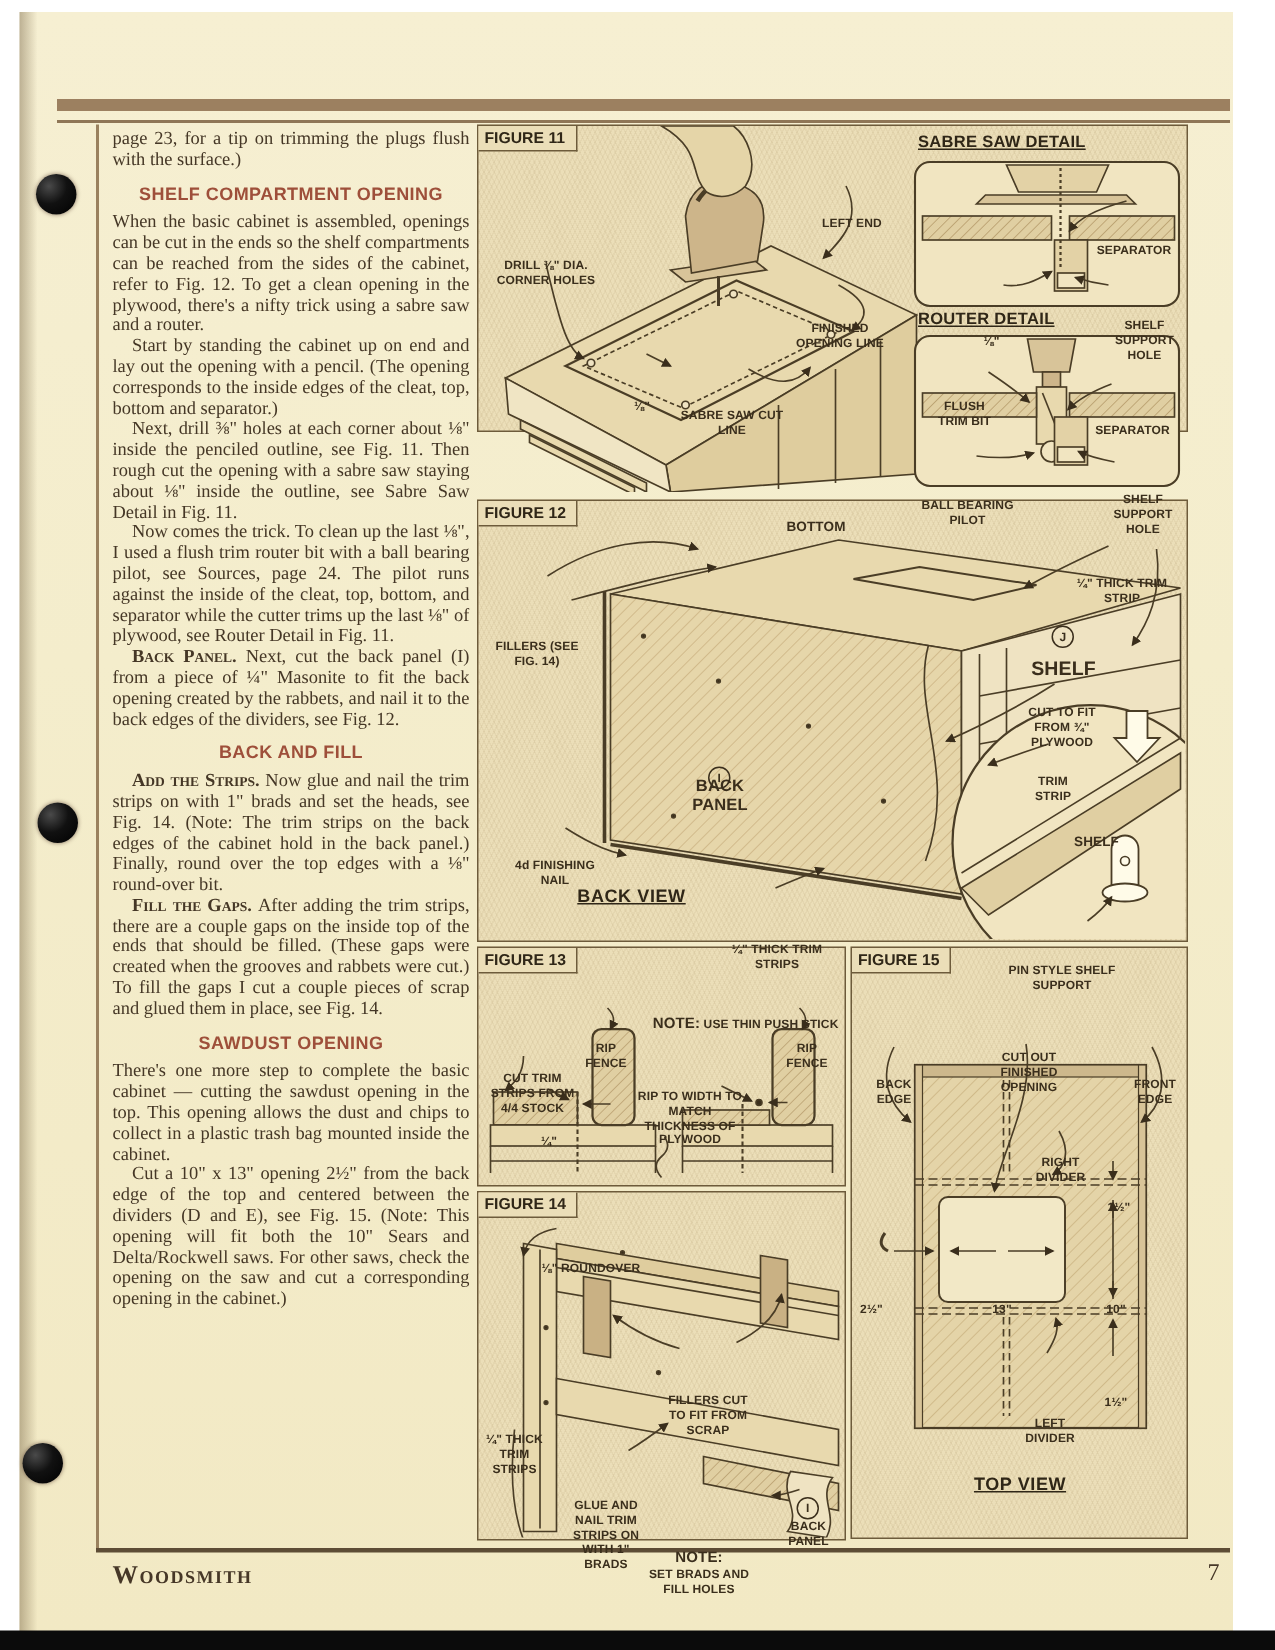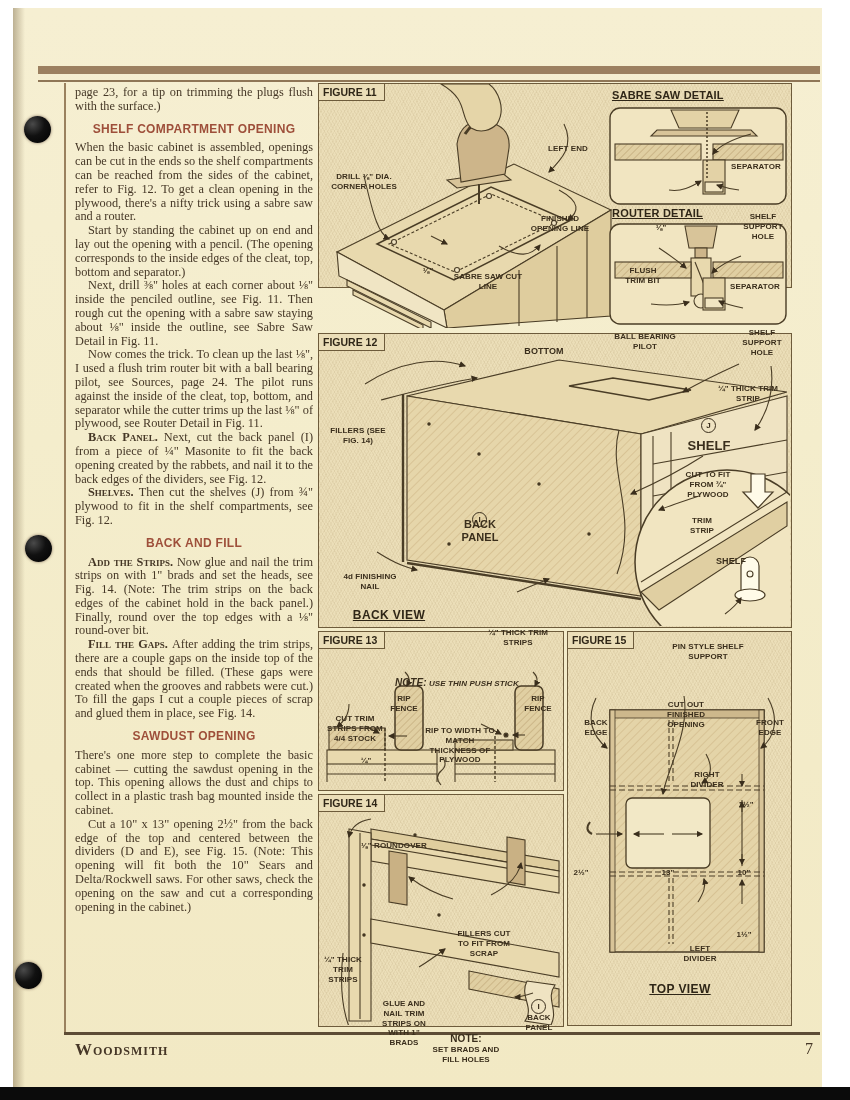--- a/index.html
+++ b/index.html
@@ -59,21 +59,20 @@
   <div class="colrule"></div>
 
   <div class="textcol">
     <p class="body-p noindent"><span>page 23, for a tip on trimming the plugs flush with the surface.)</span></p>
     <h3 class="sechead">SHELF COMPARTMENT OPENING</h3>
     <p class="body-p noindent"><span>When the basic cabinet is assembled, openings can be cut in the ends so the shelf compartments can be reached from the sides of the cabinet, refer to Fig. 12. To get a clean opening in the plywood, there's a nifty trick using a sabre saw and a router.</span></p>
     <p class="body-p"><span>Start by standing the cabinet up on end and lay out the opening with a pencil. (The opening corresponds to the inside edges of the cleat, top, bottom and separator.)</span></p>
     <p class="body-p"><span>Next, drill ⅜" holes at each corner about ⅛" inside the penciled outline, see Fig. 11. Then rough cut the opening with a sabre saw staying about ⅛" inside the outline, see Sabre Saw Detail in Fig. 11.</span></p>
     <p class="body-p"><span>Now comes the trick. To clean up the last ⅛", I used a flush trim router bit with a ball bearing pilot, see Sources, page 24. The pilot runs against the inside of the cleat, top, bottom, and separator while the cutter trims up the last ⅛" of plywood, see Router Detail in Fig. 11.</span></p>
     <p class="body-p"><b class="lead">Back Panel.</b><span>Next, cut the back panel (I) from a piece of ¼" Masonite to fit the back opening created by the rabbets, and nail it to the back edges of the dividers, see Fig. 12.</span></p>
-    <p class="body-p"><b class="lead">Shelves.</b><span>Then cut the shelves (J) from ¾" plywood to fit in the shelf compartments, see Fig. 12.</span></p>
     <h3 class="sechead">BACK AND FILL</h3>
     <p class="body-p"><b class="lead">Add the Strips.</b><span>Now glue and nail the trim strips on with 1" brads and set the heads, see Fig. 14. (Note: The trim strips on the back edges of the cabinet hold in the back panel.) Finally, round over the top edges with a ⅛" round-over bit.</span></p>
     <p class="body-p"><b class="lead">Fill the Gaps.</b><span>After adding the trim strips, there are a couple gaps on the inside top of the ends that should be filled. (These gaps were created when the grooves and rabbets were cut.) To fill the gaps I cut a couple pieces of scrap and glued them in place, see Fig. 14.</span></p>
     <h3 class="sechead">SAWDUST OPENING</h3>
     <p class="body-p noindent"><span>There's one more step to complete the basic cabinet — cutting the sawdust opening in the top. This opening allows the dust and chips to collect in a plastic trash bag mounted inside the cabinet.</span></p>
     <p class="body-p"><span>Cut a 10" x 13" opening 2½" from the back edge of the top and centered between the dividers (D and E), see Fig. 15. (Note: This opening will fit both the 10" Sears and Delta/Rockwell saws. For other saws, check the opening on the saw and cut a corresponding opening in the cabinet.)</span></p>
   </div>
 
   <div class="fig" style="left:305px;top:75px;width:474px;height:205px;">
     <svg width="471" height="244" viewBox="0 0 471 244">
@@ -220,21 +219,21 @@
     <span class="flabel">FIGURE 12</span>
     <span class="co" style="left:10px;top:52px;width:58px;">FILLERS (SEE FIG. 14)</span>
     <span class="co" style="left:398px;top:10px;width:62px;">¼" THICK TRIM STRIP</span>
     <span class="co" style="left:358px;top:64px;width:64px;font-size:13px;">SHELF</span>
     <span class="circwrap" style="left:382px;top:80px;"><span class="circ">J</span></span>
     <span class="co" style="left:356px;top:96px;width:66px;">CUT TO FIT FROM ¾" PLYWOOD</span>
     <span class="co" style="left:128px;top:144px;width:66px;font-size:11px;">BACK PANEL</span>
     <span class="circwrap" style="left:153px;top:174px;"><span class="circ">I</span></span>
     <span class="co" style="left:362px;top:142px;width:42px;">TRIM STRIP</span>
     <span class="co" style="left:20px;top:198px;width:62px;">4d FINISHING NAIL</span>
-    <span class="viewlab" style="left:24px;top:256px;width:92px;margin-top:18px;">BACK VIEW</span>
+    <span class="viewlab" style="left:56px;top:256px;width:92px;">BACK VIEW</span>
     <span class="co" style="left:166px;top:254px;width:66px;">¼" THICK TRIM STRIPS</span>
     <span class="co" style="left:390px;top:182px;width:44px;font-size:9px;">SHELF</span>
     <span class="co" style="left:344px;top:268px;width:90px;">PIN STYLE SHELF SUPPORT</span>
   </div>
 
   <div class="fig" style="left:305px;top:623px;width:246px;height:160px;">
     <svg width="243" height="157" viewBox="0 0 243 157">
       <defs>
         <marker id="m13" markerWidth="7" markerHeight="7" refX="5" refY="3" orient="auto">
             <path d="M0,0L6,3L0,6Z" fill="#3a2e1c"></path>
@@ -264,21 +263,21 @@
         <path d="M88,104 L70,104" marker-end="url(#m13)"></path>
         <path d="M30,72 C30,84 24,90 18,95" marker-end="url(#m13)"></path>
         <path d="M86,40 C92,46 90,50 88,54" marker-end="url(#m13)"></path>
         <path d="M214,40 C220,46 218,50 216,54" marker-end="url(#m13)"></path>
         <path d="M162,92 C172,97 178,100 182,102" marker-end="url(#m13)"></path>
         <circle cx="187" cy="103" r="2" fill="#3a2e1c"></circle>
         <path d="M206,103 L194,103" marker-end="url(#m13)"></path>
       </g>
     </svg>
     <span class="flabel">FIGURE 13</span>
-    <span class="co" style="left:76px;top:5px;width:164px;text-align:left;font-style:italic;"><span class="notebig">NOTE:</span> <span>USE THIN PUSH STICK</span></span>
+    <span class="co" style="left:76px;top:5px;width:164px;text-align:right;"><span class="notebig">NOTE:</span> <span>USE THIN PUSH STICK</span></span>
     <span class="co" style="left:5px;top:42px;width:62px;">CUT TRIM STRIPS FROM 4/4 STOCK</span>
     <span class="co" style="left:64px;top:22px;width:42px;">RIP FENCE</span>
     <span class="co" style="left:198px;top:22px;width:42px;">RIP FENCE</span>
     <span class="co" style="left:106px;top:54px;width:70px;">RIP TO WIDTH TO MATCH THICKNESS OF PLYWOOD</span>
     <span class="co" style="left:36px;top:84px;width:22px;">¼"</span>
   </div>
 
   <div class="fig" style="left:305px;top:786px;width:246px;height:233px;">
     <svg width="243" height="230" viewBox="0 0 243 230">
       <defs>
@@ -315,21 +314,21 @@
         <path d="M52,24 C40,26 32,32 30,42" marker-end="url(#m14)"></path>
         <path d="M24,158 C20,196 24,224 36,244" marker-end="url(#m14)"></path>
         <path d="M134,104 C112,98 98,88 90,82" marker-end="url(#m14)"></path>
         <path d="M172,100 C192,90 200,78 202,68" marker-end="url(#m14)"></path>
         <path d="M100,172 C110,166 118,160 126,154" marker-end="url(#m14)"></path>
         <path d="M214,198 C208,200 202,202 196,202" marker-end="url(#m14)"></path>
       </g>
     </svg>
     <span class="flabel">FIGURE 14</span>
     <span class="co" style="left:38px;top:6px;width:74px;">⅛" ROUNDOVER</span>
-    <span class="co" style="left:132px;top:94px;width:66px;">FILLERS CUT TO FIT FROM SCRAP</span>
+    <span class="co" style="left:120px;top:94px;width:66px;">FILLERS CUT TO FIT FROM SCRAP</span>
     <span class="co" style="left:4px;top:120px;width:40px;">¼" THICK TRIM STRIPS</span>
     <span class="co" style="left:54px;top:164px;width:62px;">GLUE AND NAIL TRIM STRIPS ON WITH 1" BRADS</span>
     <span class="co" style="left:108px;top:198px;width:78px;"><span class="notebig">NOTE:</span><br><span>SET BRADS AND FILL HOLES</span></span>
     <span class="co" style="left:196px;top:178px;width:48px;">BACK PANEL</span>
     <span class="circwrap" style="left:212px;top:200px;"><span class="circ">I</span></span>
   </div>
 
   <div class="fig" style="left:554px;top:623px;width:225px;height:395px;">
     <svg width="222" height="392" viewBox="0 0 222 392">
       <defs>

